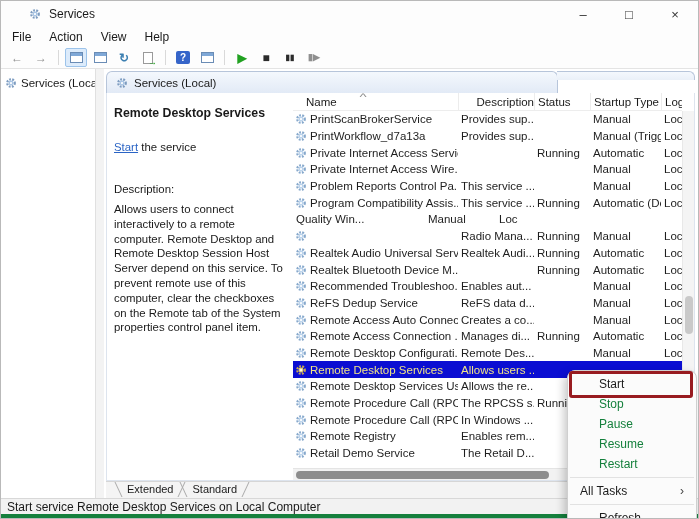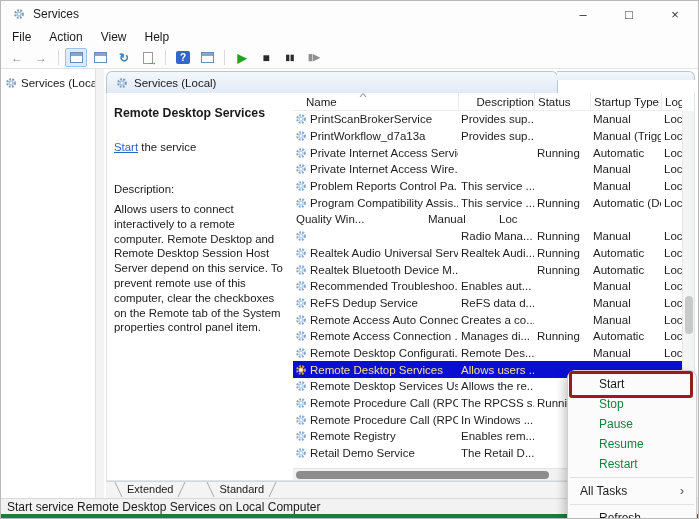--- a/index.html
+++ b/index.html
@@ -3,21 +3,21 @@
 <meta charset="utf-8">
 <style>
   html,body{margin:0;padding:0;background:#e8e8e8;}
   *{box-sizing:border-box;}
   #window{
     position:relative;width:699px;height:519px;background:#fff;
     font-family:"Liberation Sans",sans-serif;color:#1a1a1a;overflow:hidden;
     border:1px solid #b9b9b9;
   }
   
-  .titlebar{height:26px;display:flex;align-items:center;background:#fdfdfd;padding-left:12px;position:relative;}
+  .titlebar{height:26px;display:flex;align-items:center;background:#fdfdfd;padding-left:28px;position:relative;}
   .title-text{font-size:12px;margin-left:8px;}
   .caption-controls{position:absolute;right:0;top:0;height:26px;display:flex;}
   .caption-btn{width:46px;height:26px;display:flex;align-items:center;justify-content:center;font-size:13px;color:#333;}
   
   .menubar{height:20px;display:flex;align-items:center;background:#fdfdfd;padding-left:2px;}
   .menu-item{font-size:12px;padding:2px 9px;}
   
   .toolbar{height:22px;display:flex;align-items:center;background:#fdfdfd;border-bottom:1px solid #e4e4e4;padding-left:5px;gap:2px;}
   .tbtn{width:22px;height:19px;display:flex;align-items:center;justify-content:center;border:1px solid transparent;border-radius:2px;}
   .tbtn.active{background:#dcebfb;border-color:#9cc3ea;}
@@ -69,21 +69,21 @@
   .cst{width:71px;}
   .cl{flex:1;}
   .gear{display:inline-flex;flex-shrink:0;line-height:0;}
   .vscroll{position:absolute;top:18px;right:0;width:12px;bottom:12px;background:#f4f4f4;border-left:1px solid #e8e8e8;}
   .vthumb{position:absolute;left:2px;width:8px;top:185px;height:38px;background:#c9c9c9;border-radius:4px;}
   .hscroll{position:absolute;left:0;right:12px;bottom:0;height:12px;background:#f2f2f2;border-top:1px solid #e4e4e4;}
   .hthumb{position:absolute;left:3px;top:2px;width:253px;height:8px;background:#8d8d8d;border-radius:4px;}
   .scroll-corner{position:absolute;right:0;bottom:0;width:12px;height:12px;background:#f2f2f2;}
   
   .tabs{position:absolute;left:2px;right:3px;bottom:0;height:17px;background:#f4f4f4;border-top:1px solid #d6d6d6;
-    display:flex;gap:28px;padding-left:12px;}
+    display:flex;gap:1px;padding-left:12px;}
   .tab{position:relative;font-size:11px;line-height:15px;padding:0 9px;}
   .tab::before,.tab::after{content:"";position:absolute;top:0;bottom:1px;width:1px;background:#a9a9a9;}
   .tab::before{left:0;transform:skewX(25deg);}
   .tab::after{right:0;transform:skewX(-25deg);}
   
   .statusbar{height:22px;background:#f2f2f2;border-top:1px solid #d8d8d8;border-bottom:6px solid #15803d;
     display:flex;align-items:center;padding-left:6px;font-size:12px;}
   
   .ctxmenu{position:absolute;left:566px;top:369px;width:130px;height:170px;z-index:50;background:#fbfbfb;
     border:1px solid #cfcfcf;border-radius:8px 8px 0 0;box-shadow:-3px 4px 10px rgba(0,0,0,.22);padding-top:3px;}

